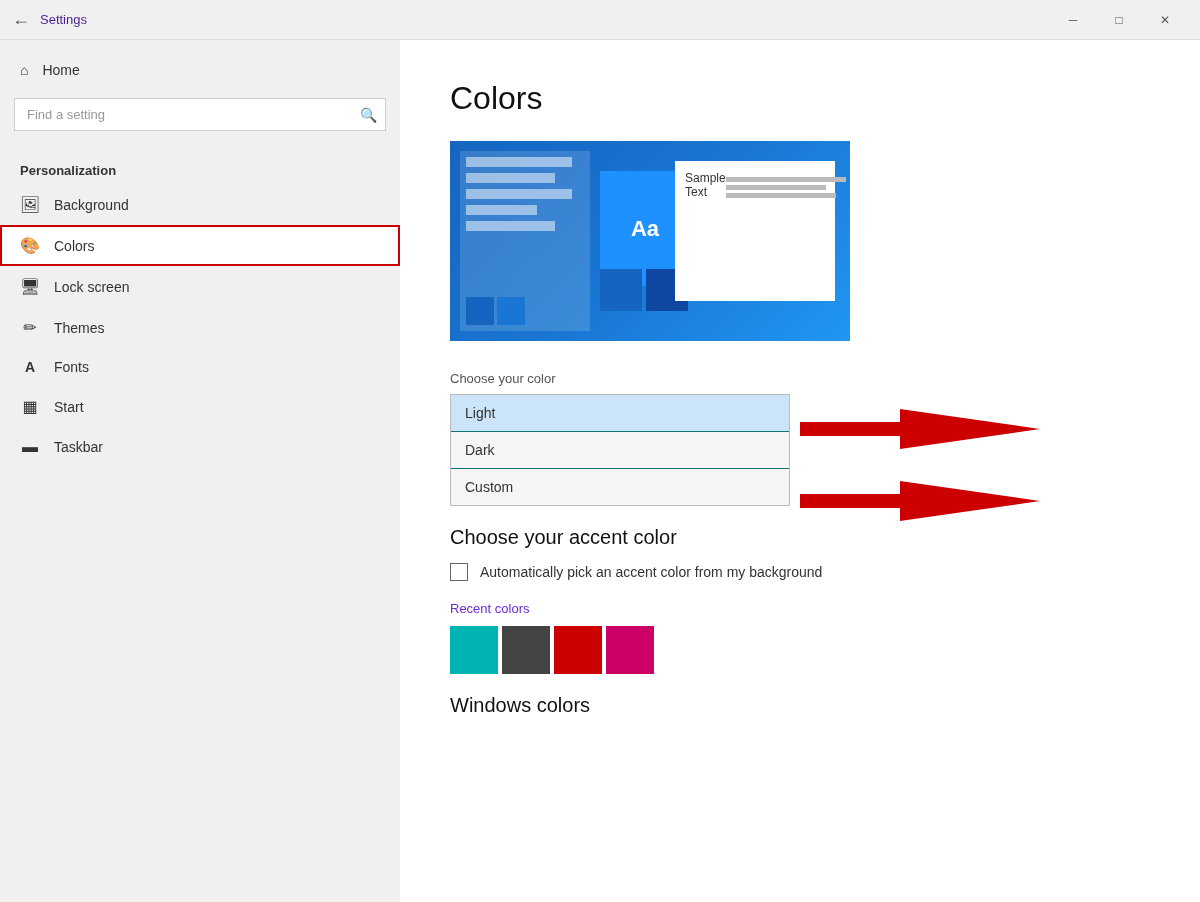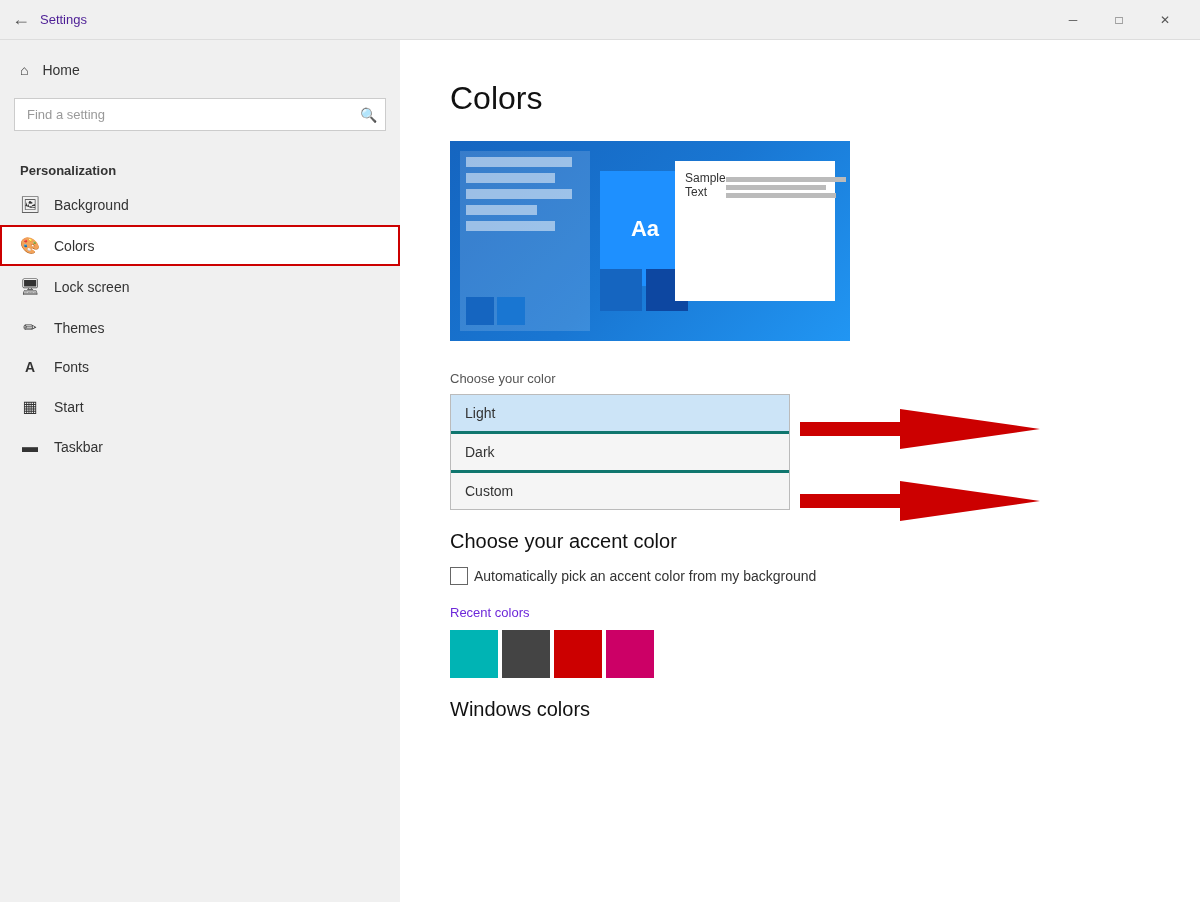--- a/index.html
+++ b/index.html
@@ -182,21 +182,21 @@
     }
     .dropdown-open {
       border: 1px solid #bbb;
       background: #f5f5f5;
     }
     .dropdown-item {
       padding: 10px 14px;
       font-size: 14px;
       color: #333;
       cursor: pointer;
-      border-bottom: 3px solid #0f766e;
+      border-bottom: 1px solid #0f766e;
     }
     .dropdown-item:last-child { border-bottom: none; }
     .dropdown-item.selected { background: #cce4f7; }
 
     
     .toggle-row {
       display: flex;
       align-items: center;
       gap: 10px;
       margin-bottom: 30px;
@@ -222,21 +222,21 @@
     .accent-title {
       font-size: 20px;
       font-weight: 400;
       color: #111;
       margin-bottom: 14px;
     }
 
     .checkbox-row {
       display: flex;
       align-items: center;
-      gap: 6px;
+      gap: 12px;
       margin-bottom: 20px;
       font-size: 14px;
       color: #333;
     }
     .checkbox-box {
       width: 18px; height: 18px;
       border: 1.5px solid #666;
       background: white;
       flex-shrink: 0;
       cursor: pointer;

